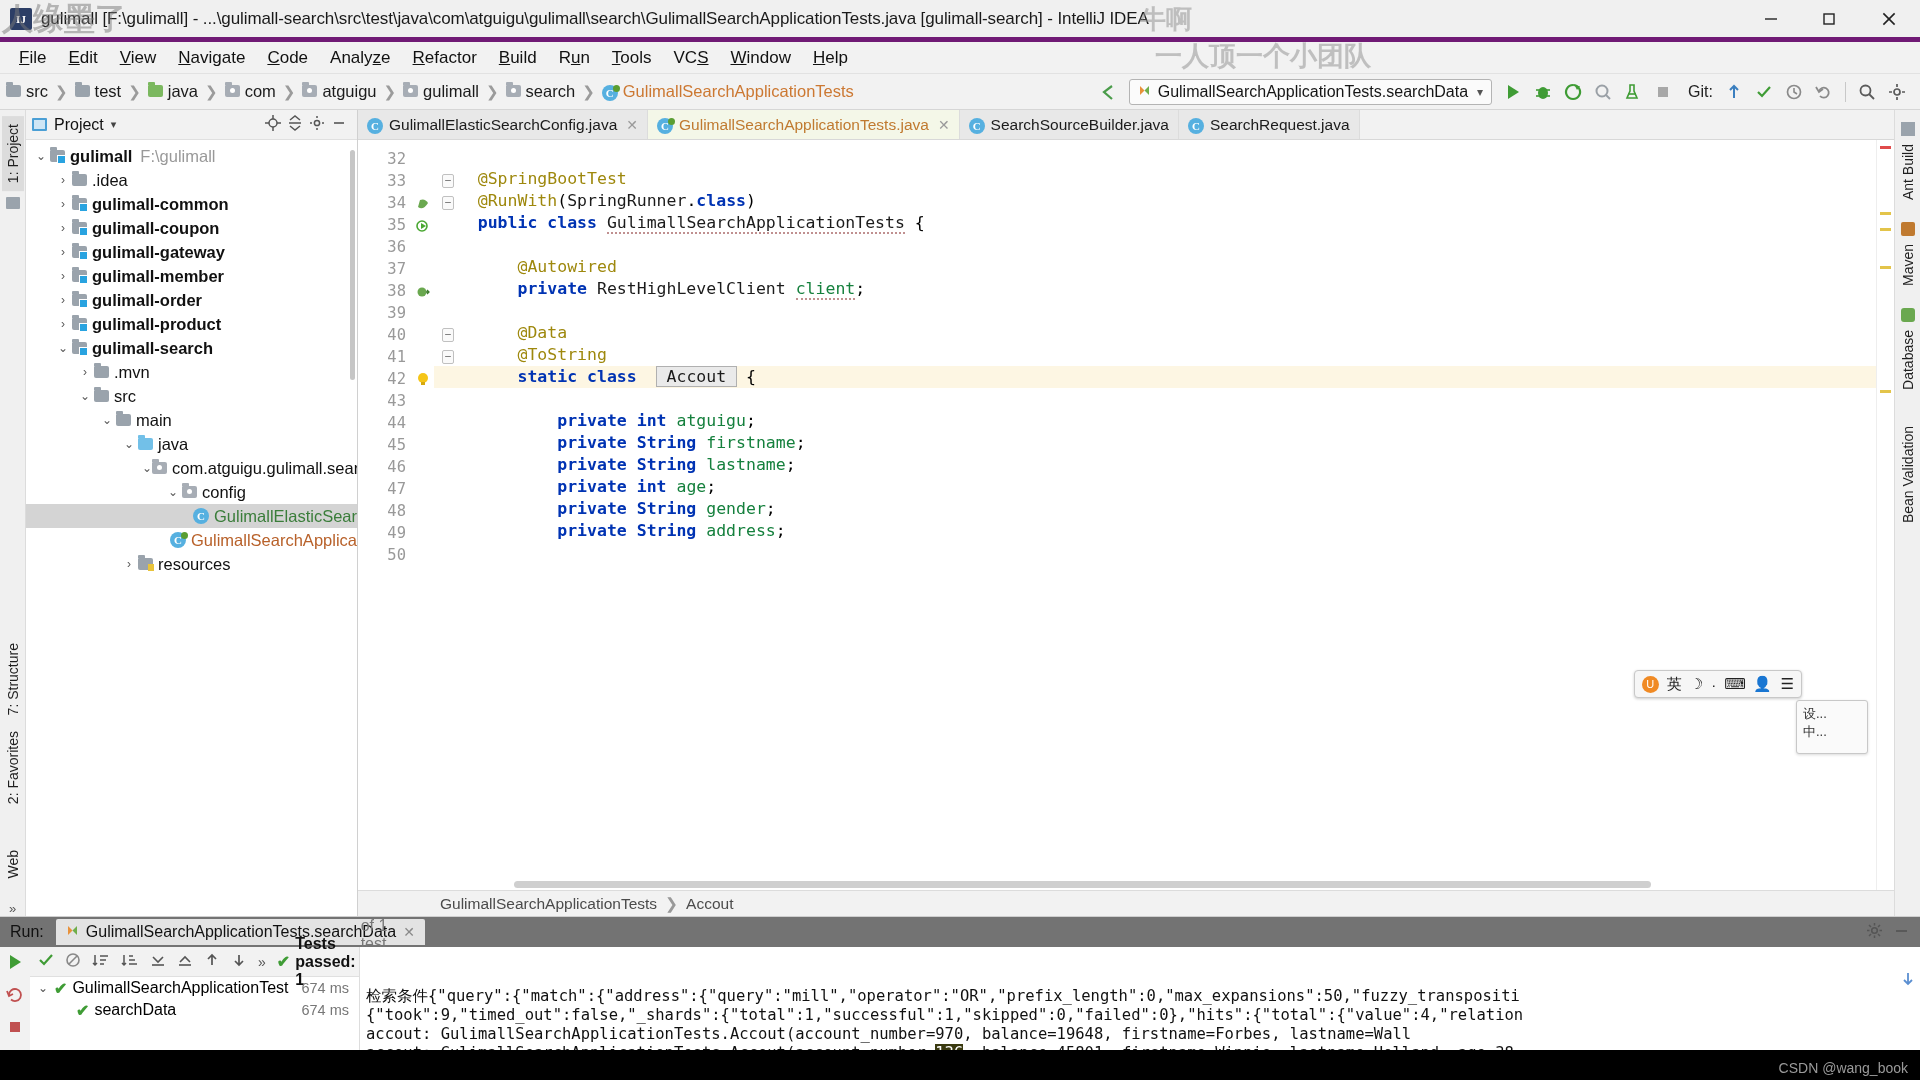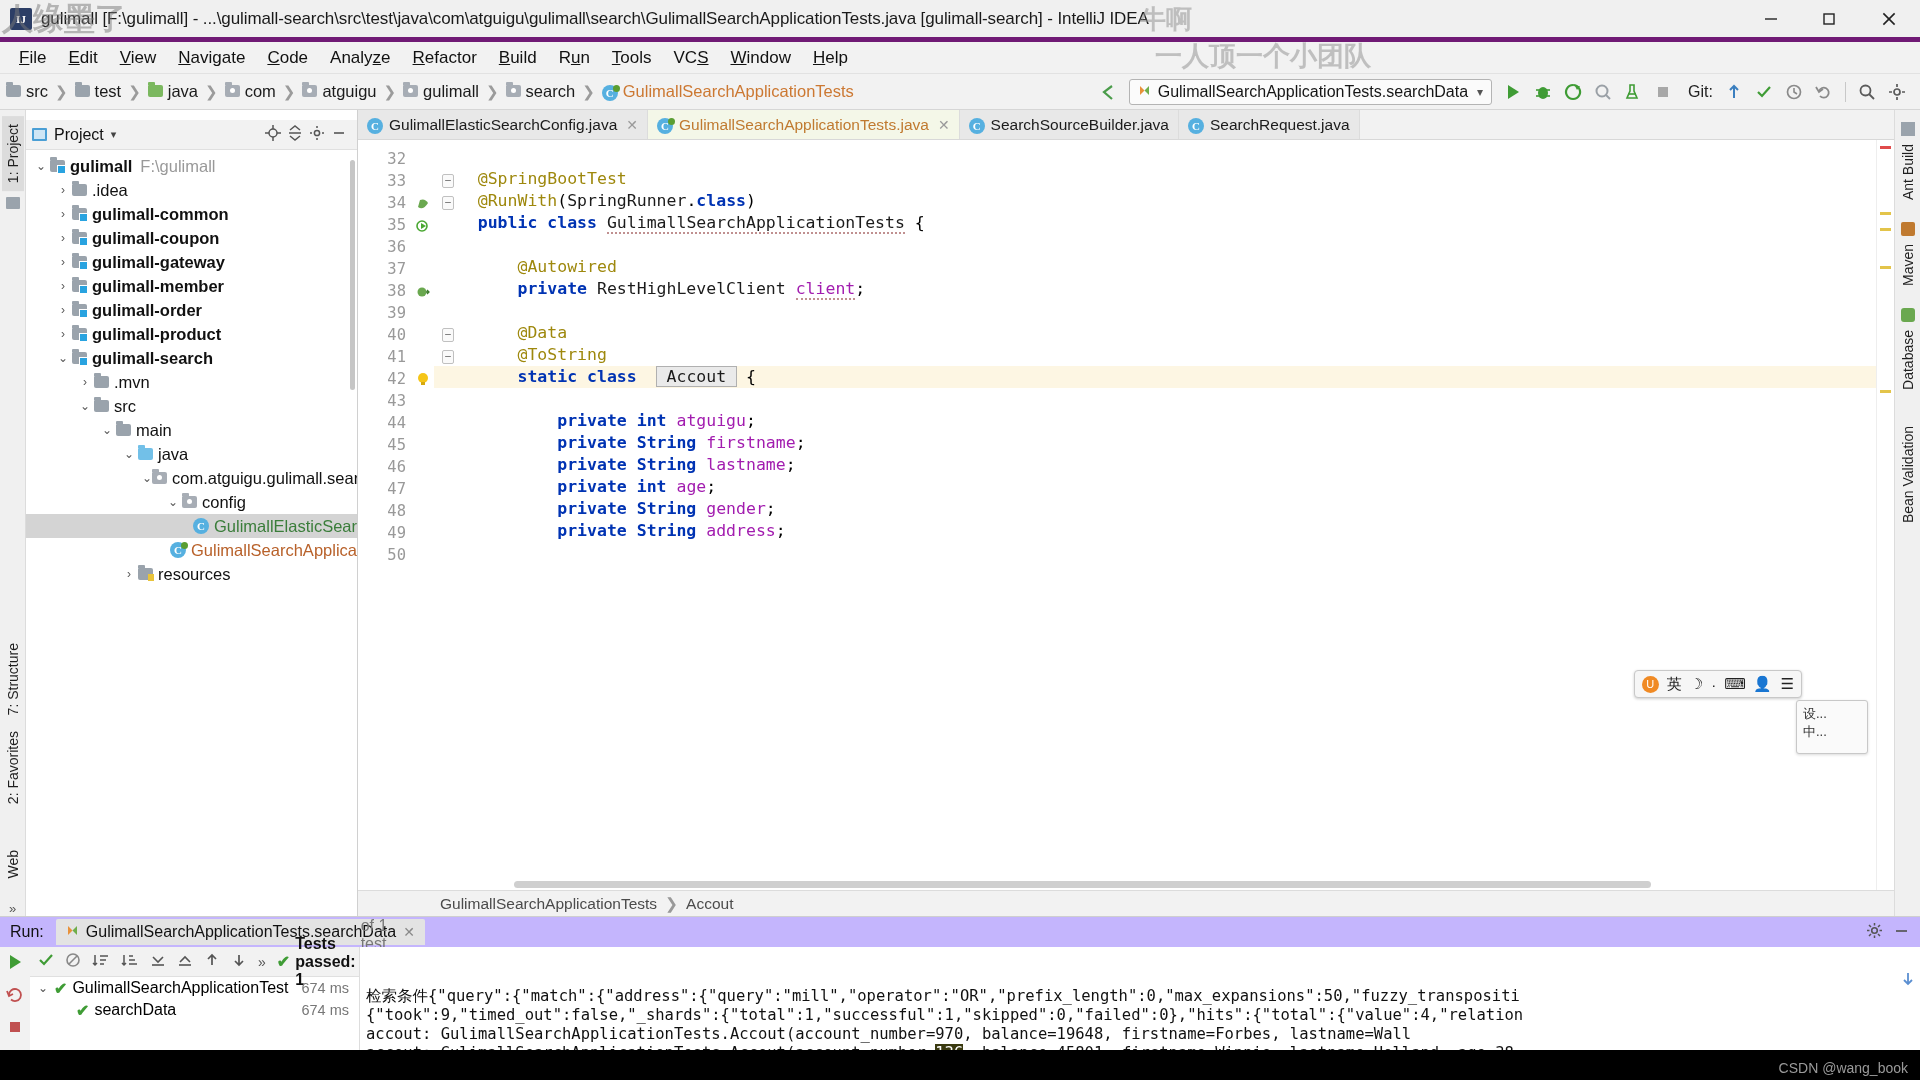--- a/index.html
+++ b/index.html
@@ -103,21 +103,20 @@
     font-size:14px; color:#1f1f1f; padding:8px 3px; white-space:nowrap;
   }
   .vtab.sel { background:#dcdcdc; }
   .vicon { width:14px; height:12px; background:#9aa3ac; margin:6px 0; border-radius:1px;}
 
   
   .projpanel { width: 332px; background:#fff; border-right:1px solid #d0d0d0; display:flex; flex-direction:column;}
   .proj-header {
     height:30px; display:flex; align-items:center; padding:0 6px; background:#f2f2f2;
     border-bottom:1px solid #e0e0e0;
-    margin-top:10px;
   }
   .proj-title { font-size:16px; color:#111; margin-left:7px; }
   .proj-sq { width:15px; height:13px; border:2px solid #4b9fd5; background:#cfe6f5; border-radius:1px;}
   .proj-caret { margin-left:7px; color:#444; font-size:11px; }
   .proj-actions { margin-left:auto; display:flex; align-items:center; gap:6px; padding-right:4px;}
   .tree { flex:1; overflow:hidden; padding-top:4px; font-size:16.5px; position:relative;}
   .trow { display:flex; align-items:center; height:24px; padding-left:4px; white-space:nowrap;}
   .trow.sel { background:#d4d4d4; }
   .tw { width:18px; display:flex; justify-content:center; color:#5a5a5a; font-size:12px;}
   .tlabel { margin-left:5px; color:#111; }
@@ -163,21 +162,21 @@
   }
   .codetext {
     flex:1; padding-top:6px; font-family:"DejaVu Sans Mono", monospace;
     font-size:16.5px; overflow:hidden; position:relative;
   }
   .cline { height:22px; line-height:22px; white-space:pre; padding-left:4px;}
   .cline.hl { background:#fdf6e3; }
   .k { color:#0033b3; font-weight:bold; }
   .ann { color:#9e880d; }
   .cl { color:#1b1b1b; }
-  .fld { color:#a21caf; }
+  .fld { color:#15803d; }
   .wavy { border-bottom: 2px dotted #c09090; }
   .caret-box { outline:1px solid #b0b0b0; background:#eaeaea; }
   .editor-crumb {
     height:26px; background:#f2f2f2; border-top:1px solid #dcdcdc;
     display:flex; align-items:center; padding-left:82px; font-size:15.5px; color:#4b4b4b; gap:8px;
   }
   .hscroll {
     position:absolute; bottom:2px; left:80px; right:40px; height:7px;
   }
   .hscroll i { display:block; height:7px; width:86%; background:#cfcfcf; border-radius:4px;}
@@ -185,21 +184,21 @@
   .stripe-mark { position:absolute; width:11px; height:3px; right:3px; }
 
   
   .rightstrip {
     width:26px; background:#f0f0f0; border-left:1px solid #dcdcdc;
     display:flex; flex-direction:column; align-items:center; padding-top:6px;
   }
 
   
   .runpanel { height:256px; background:#f2f2f2; display:flex; flex-direction:column; border-top:1px solid #cfcfcf;}
-  .run-header { height:30px; display:flex; align-items:center; padding-left:10px; background:#c4b5fd;}
+  .run-header { height:30px; display:flex; align-items:center; padding-left:10px; background:#737373;}
   .run-label { font-size:16px; color:#111; margin-right:12px;}
   .run-tab {
     display:flex; align-items:center; gap:7px; background:#e3e3e3; padding:4px 10px;
     font-size:16px; color:#111; border-radius:2px 2px 0 0;
   }
   .run-tab .x { color:#888; font-size:14px; }
   .run-header-right { margin-left:auto; display:flex; align-items:center; gap:10px; padding-right:10px;}
   .run-body { flex:1; display:flex; min-height:0; }
   .run-gutter {
     width:30px; background:#f2f2f2; display:flex; flex-direction:column; align-items:center;

